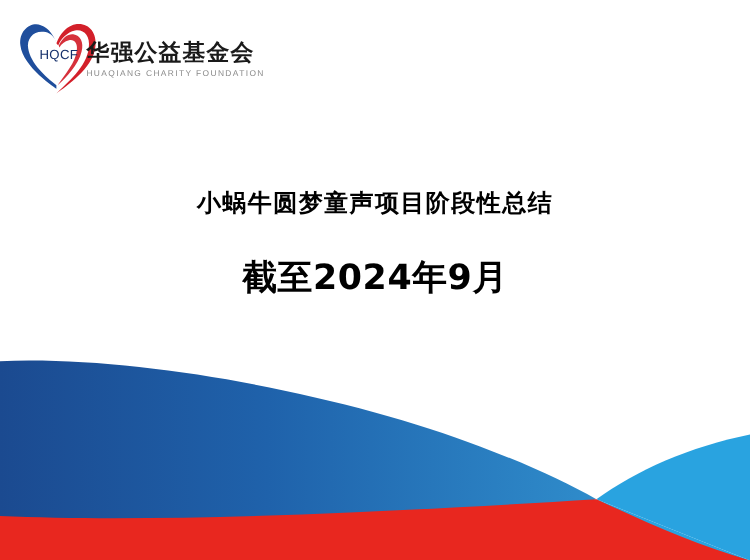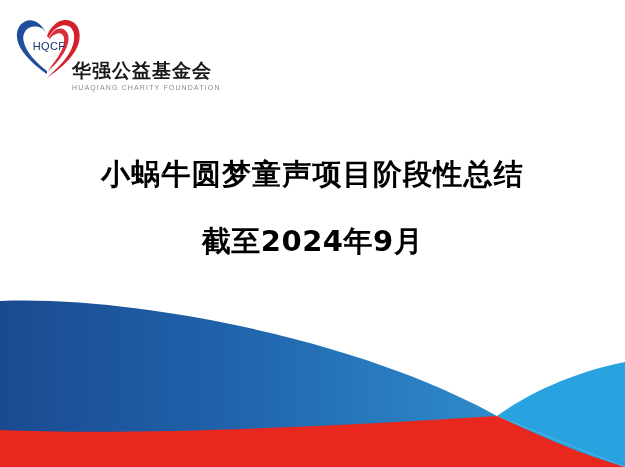--- a/index.html
+++ b/index.html
@@ -43,21 +43,20 @@
     font-weight: normal;
     letter-spacing: 0.3px;
     color: #15306b;
     font-family: "Liberation Sans", "DejaVu Sans", sans-serif;
   }
   .logo-text {
     position: absolute;
     left: 58px;
     top: 18px;
     width: 145px;
-    margin-top: 26px;
   }
   .logo-cn {
     font-size: 19px;
     font-weight: bold;
     color: #1a1a1a;
     letter-spacing: 1px;
     line-height: 1.1;
     white-space: nowrap;
     font-family: "DejaVu Sans", "Liberation Sans", sans-serif;
   }
@@ -72,21 +71,21 @@
 
   
   .title-block {
     position: absolute;
     left: 0;
     top: 158px;
     width: 625px;
     text-align: center;
   }
   .main-title {
-    font-size: 29px;
+    font-size: 20px;
     font-weight: bold;
     color: #000000;
     letter-spacing: 1.2px;
     line-height: 1.15;
     white-space: nowrap;
     font-family: "DejaVu Sans", "Liberation Sans", sans-serif;
   }
   .sub-title {
     margin-top: 34px;
     font-size: 29px;

